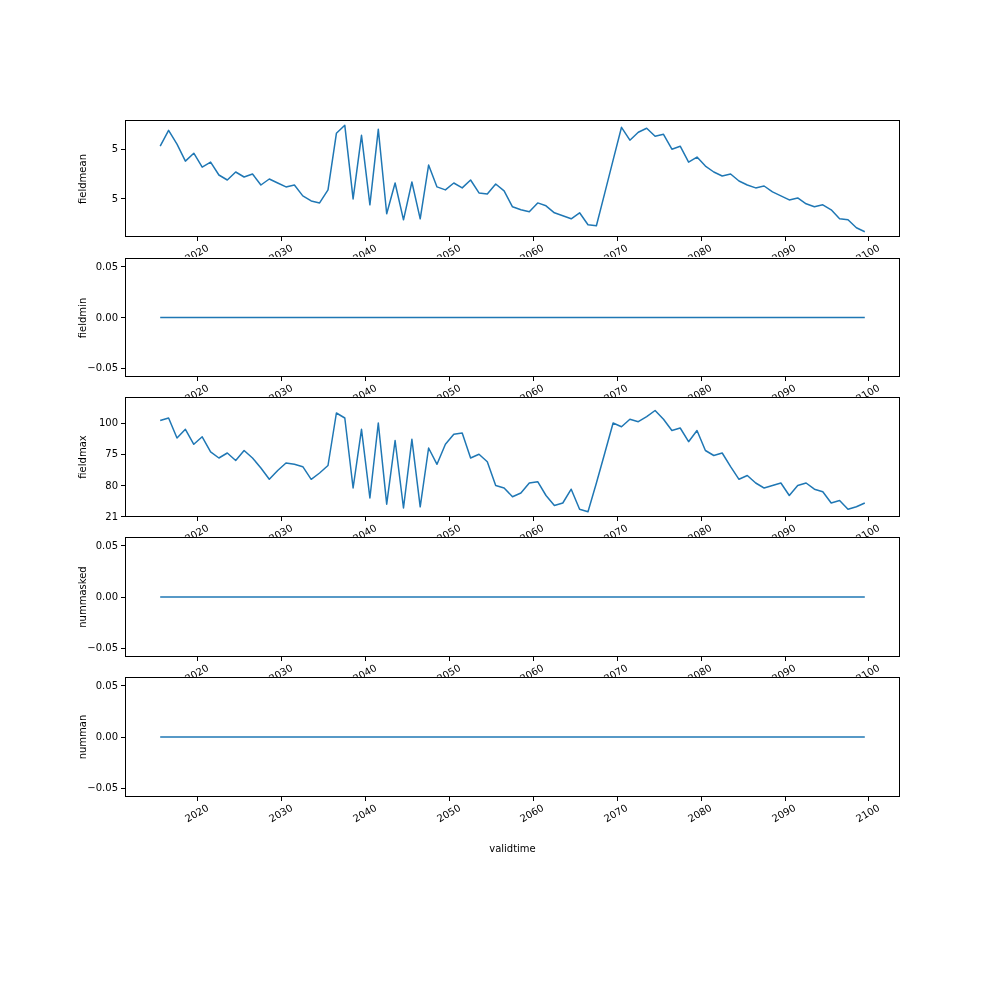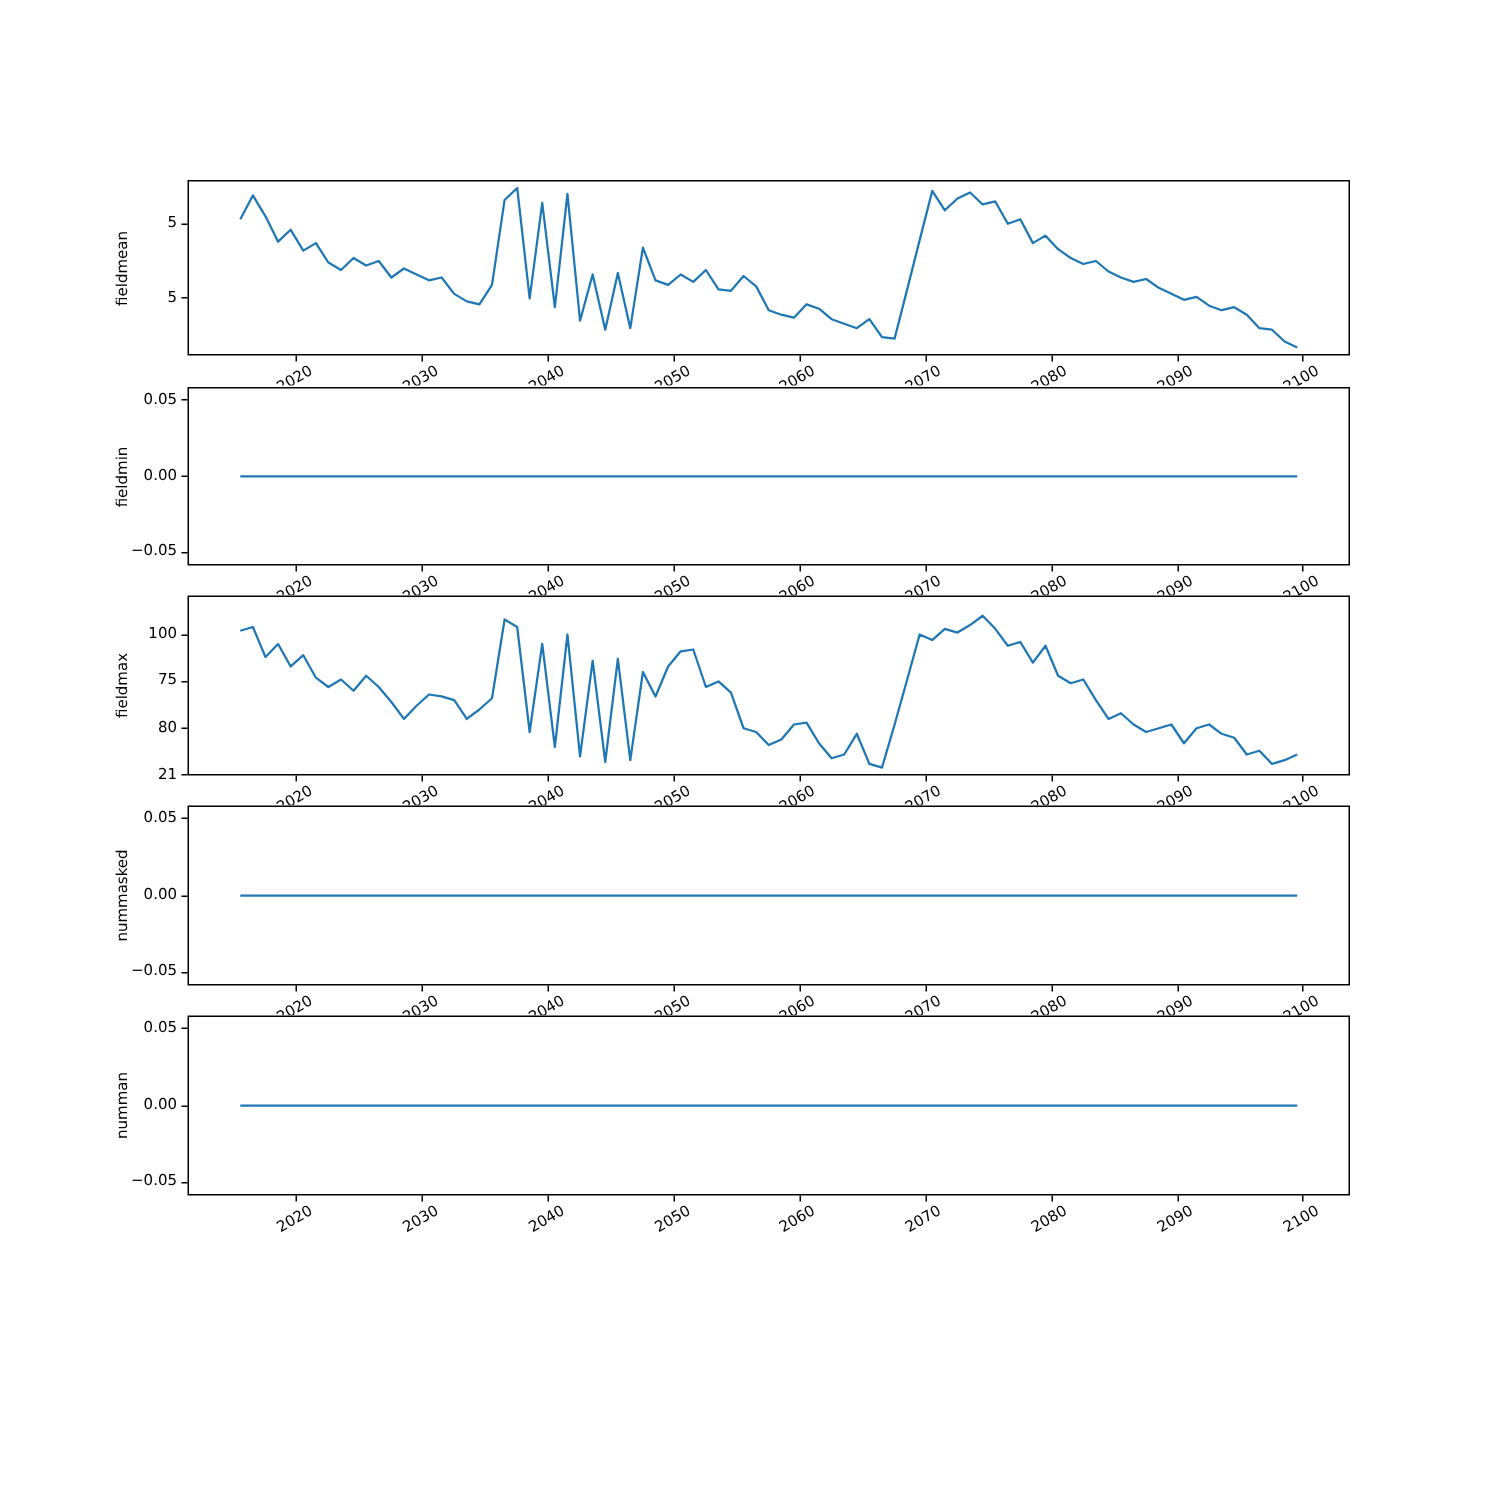--- a/index.html
+++ b/index.html
@@ -228,13 +228,14 @@
         <div class="x-tick-mark" style="left: 365.22px; top: 797px; width: 1px; height: 4px;"></div>
         <div class="x-tick-mark" style="left: 449.094px; top: 797px; width: 1px; height: 4px;"></div>
         <div class="x-tick-mark" style="left: 532.969px; top: 797px; width: 1px; height: 4px;"></div>
         <div class="x-tick-mark" style="left: 616.843px; top: 797px; width: 1px; height: 4px;"></div>
         <div class="x-tick-mark" style="left: 700.718px; top: 797px; width: 1px; height: 4px;"></div>
         <div class="x-tick-mark" style="left: 784.592px; top: 797px; width: 1px; height: 4px;"></div>
         <div class="x-tick-mark" style="left: 868.466px; top: 797px; width: 1px; height: 4px;"></div>
       </div>
     </div>
 
+  <div class="x-axis-label">validtime</div>
 </div>
 
 </body></html>

